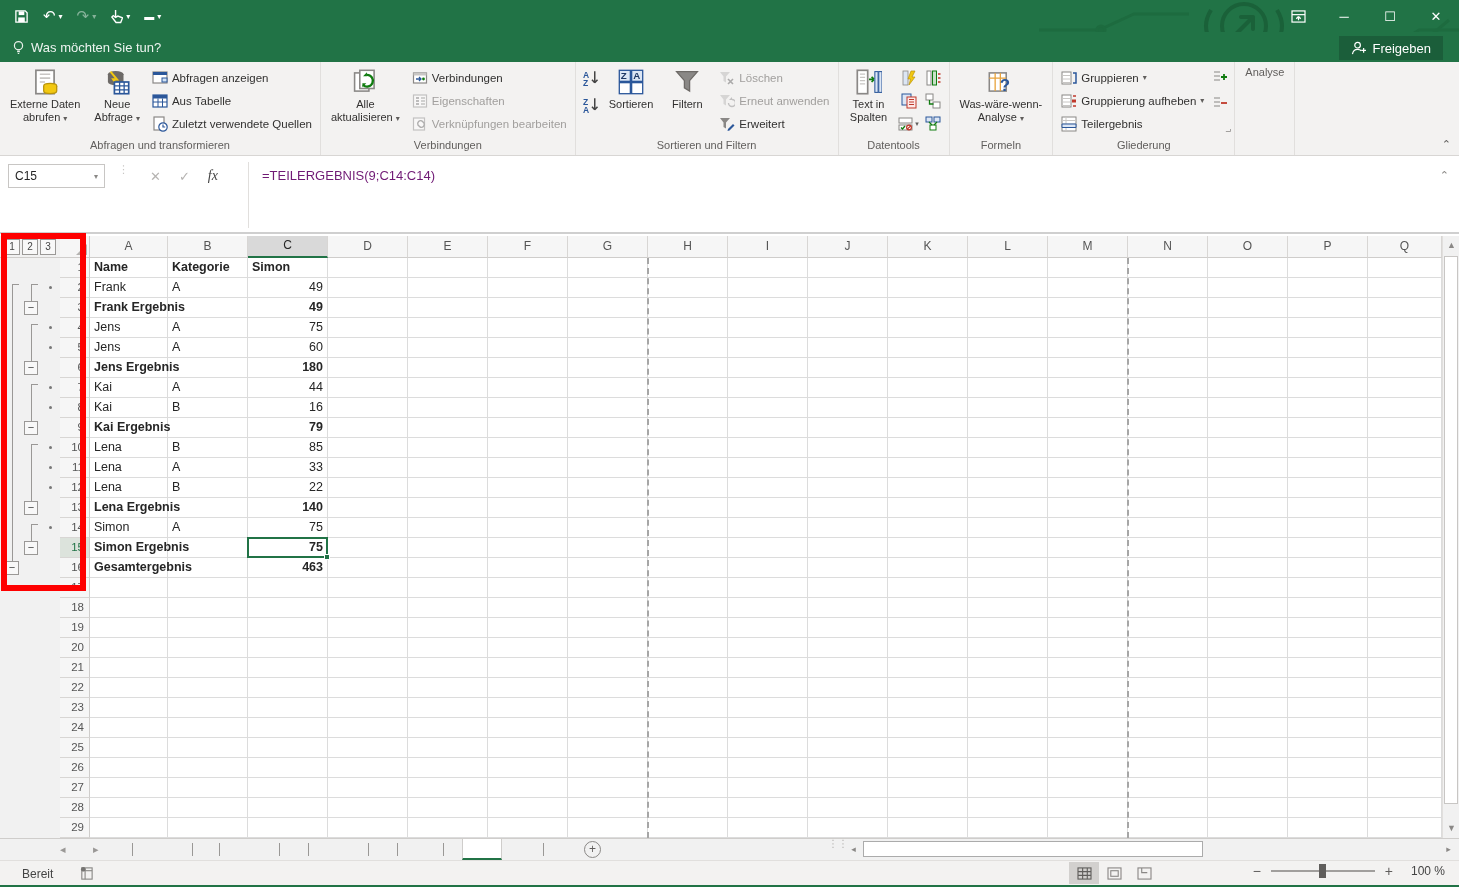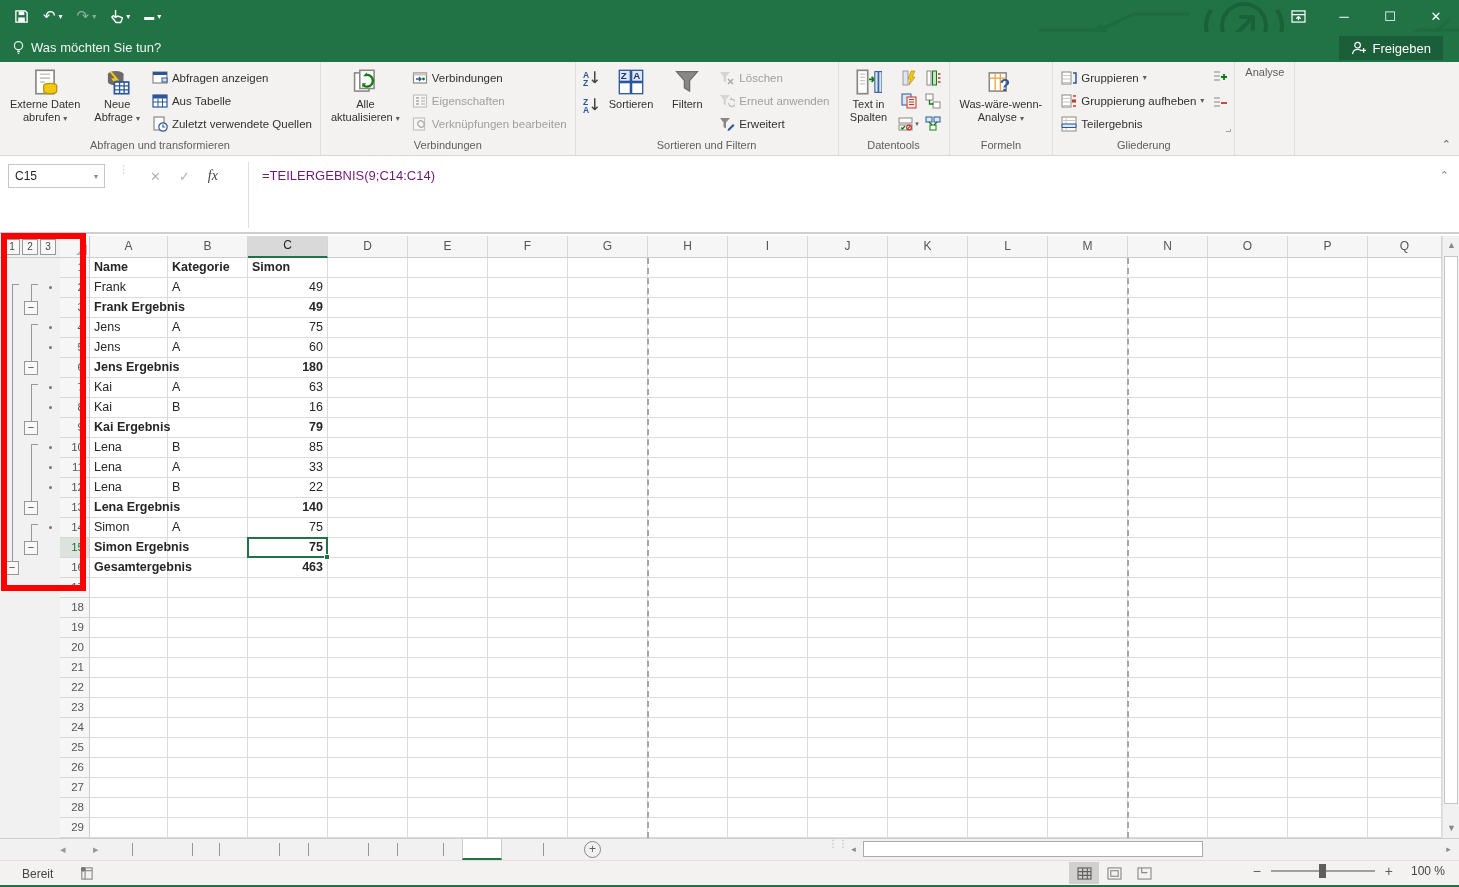--- a/index.html
+++ b/index.html
@@ -739,21 +739,21 @@
           <div class="cell b" style="width: 80px;"></div>
           <div class="cell b" style="width: 80px;"></div>
           <div class="cell b" style="width: 80px;"></div>
           <div class="cell b" style="width: 80px;"></div>
           <div class="cell b" style="width: 80px;"></div>
           <div class="cell b" style="width: 74px;"></div>
         </div>
         <div class="grow">
           <div class="cell" style="width: 78px;">Kai</div>
           <div class="cell" style="width: 80px;">A</div>
-          <div class="cell num" style="width: 80px;">63</div>
+          <div class="cell num" style="width: 80px;">44</div>
           <div class="cell" style="width: 80px;"></div>
           <div class="cell" style="width: 80px;"></div>
           <div class="cell" style="width: 80px;"></div>
           <div class="cell" style="width: 80px;"></div>
           <div class="cell" style="width: 80px;"></div>
           <div class="cell" style="width: 80px;"></div>
           <div class="cell" style="width: 80px;"></div>
           <div class="cell" style="width: 80px;"></div>
           <div class="cell" style="width: 80px;"></div>
           <div class="cell" style="width: 80px;"></div>

